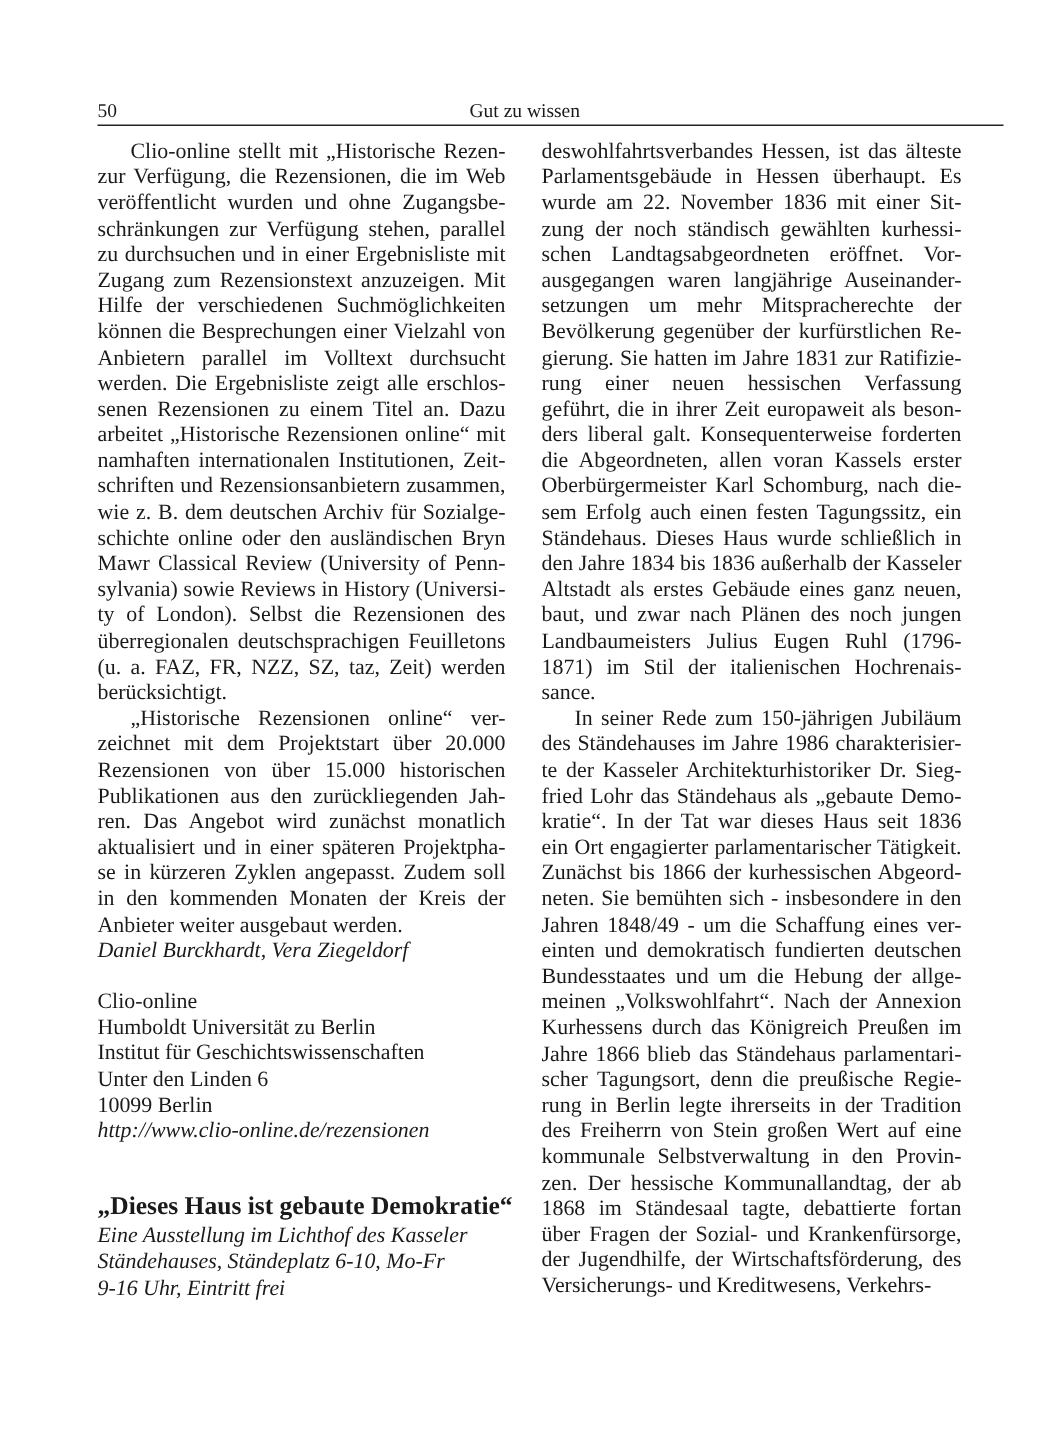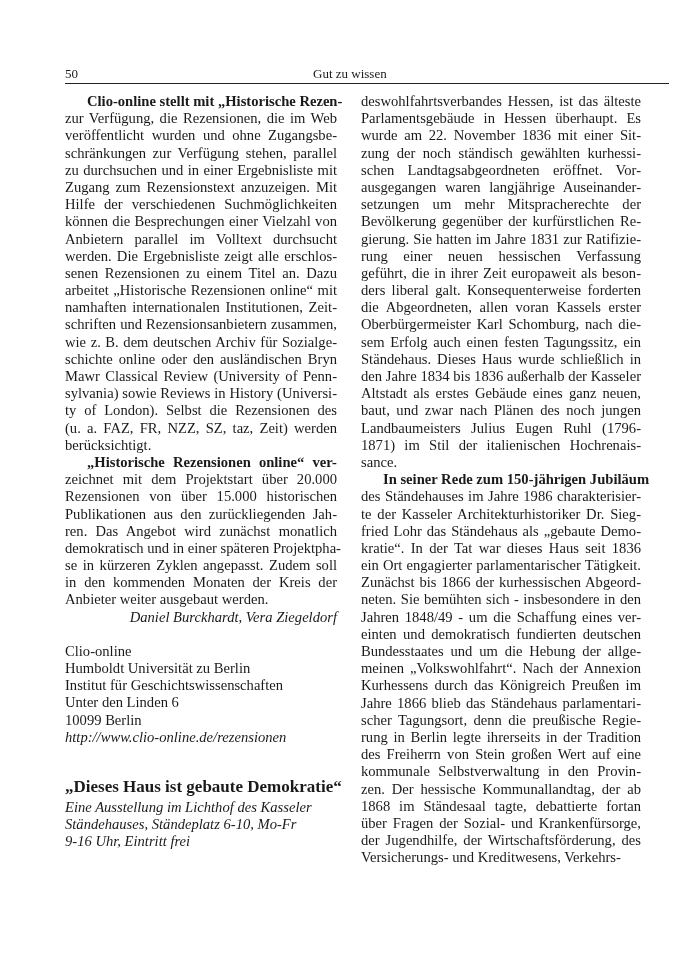--- a/index.html
+++ b/index.html
@@ -5,22 +5,22 @@
   html, body { margin: 0; padding: 0; background: #ffffff; }
   body { width: 700px; height: 966px; position: relative; overflow: hidden; color: #1a1a1a; font-family: "Liberation Serif", serif; }
   .header { position: absolute; left: 65px; top: 66px; width: 604px; height: 17px; border-bottom: 1.5px solid #222; }
   .page-num { position: absolute; left: 0; top: 0; font-size: 13px; }
   .running-title { position: absolute; left: 248px; top: 0; font-size: 13px; }
   .col { position: absolute; top: 93px; font-size: 14.6px; line-height: 17.2px; }
   .col-left { left: 65px; width: 272px; }
   .col-right { left: 361px; width: 280px; }
   .line { display: block; white-space: nowrap; text-align: justify; text-align-last: justify; height: 17.2px; }
   .line.last { text-align-last: left; }
-  .indent { padding-left: 22px; font-weight: bold; }
-  .sig { display: block; text-align: right; font-style: italic; height: 17.2px; }
+  .indent { padding-left: 22px; }
+  .sig { display: block; font-style: italic; height: 17.2px; }
   .addr { display: block; height: 17.2px; white-space: nowrap; }
   .addr-block { margin-top: 17px; }
   .url { font-style: italic; }
   .headline { margin-top: 31px; font-weight: bold; font-size: 17px; line-height: 20px; white-space: nowrap; }
   .subline { display: block; font-style: italic; white-space: nowrap; height: 17.2px; font-size: 14.6px; }
   .sub-block { margin-top: 2px; }
 </style>
 </head>
 <body>
 
@@ -43,30 +43,31 @@
       <span class="line">werden. Die Ergebnisliste zeigt alle erschlos-</span>
       <span class="line">senen Rezensionen zu einem Titel an. Dazu</span>
       <span class="line">arbeitet „Historische Rezensionen online“ mit</span>
       <span class="line">namhaften internationalen Institutionen, Zeit-</span>
       <span class="line">schriften und Rezensionsanbietern zusammen,</span>
       <span class="line">wie z. B. dem deutschen Archiv für Sozialge-</span>
       <span class="line">schichte online oder den ausländischen Bryn</span>
       <span class="line">Mawr Classical Review (University of Penn-</span>
       <span class="line">sylvania) sowie Reviews in History (Universi-</span>
       <span class="line">ty of London). Selbst die Rezensionen des</span>
+      <span class="line">überregionalen deutschsprachigen Feuilletons</span>
       <span class="line">(u. a. FAZ, FR, NZZ, SZ, taz, Zeit) werden</span>
       <span class="line last">berücksichtigt.</span>
     </div>
   <div>
       <span class="line indent">„Historische Rezensionen online“ ver-</span>
       <span class="line">zeichnet mit dem Projektstart über 20.000</span>
       <span class="line">Rezensionen von über 15.000 historischen</span>
       <span class="line">Publikationen aus den zurückliegenden Jah-</span>
       <span class="line">ren. Das Angebot wird zunächst monatlich</span>
-      <span class="line">demokratisch und in einer späteren Projektpha-</span>
+      <span class="line">aktualisiert und in einer späteren Projektpha-</span>
       <span class="line">se in kürzeren Zyklen angepasst. Zudem soll</span>
       <span class="line">in den kommenden Monaten der Kreis der</span>
       <span class="line last">Anbieter weiter ausgebaut werden.</span>
     </div>
   <span class="sig">Daniel Burckhardt, Vera Ziegeldorf</span>
   <div class="addr-block">
     <div>
         <span class="addr">Clio-online</span>
         <span class="addr">Humboldt Universität zu Berlin</span>
         <span class="addr">Institut für Geschichtswissenschaften</span>

